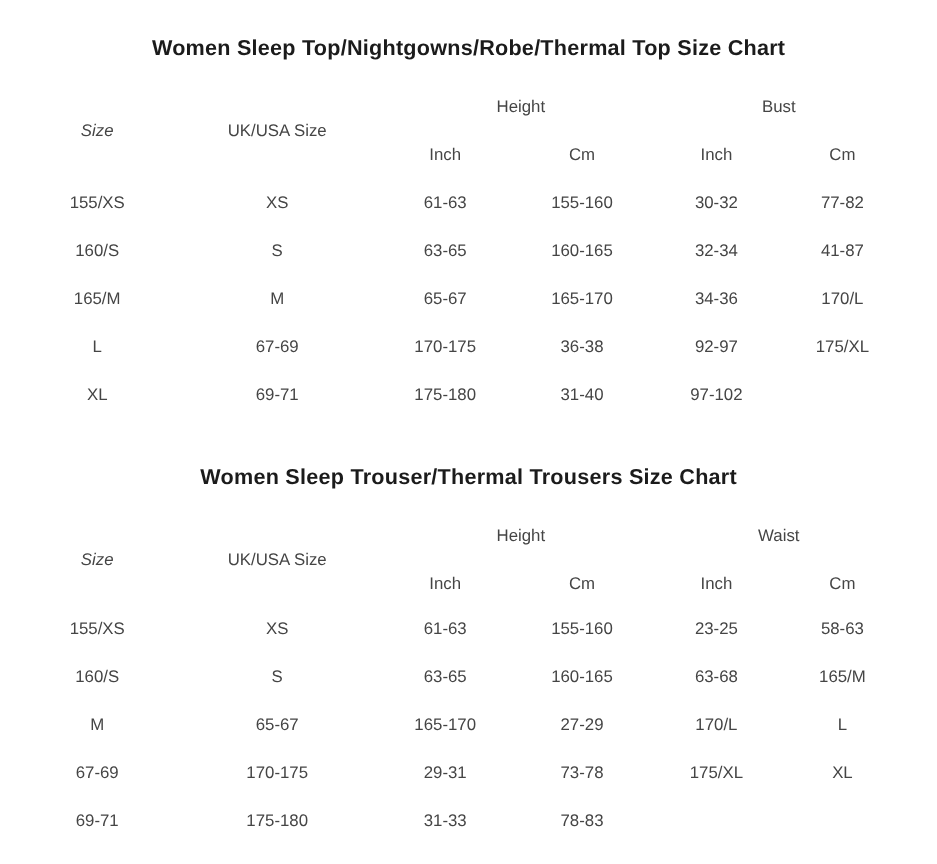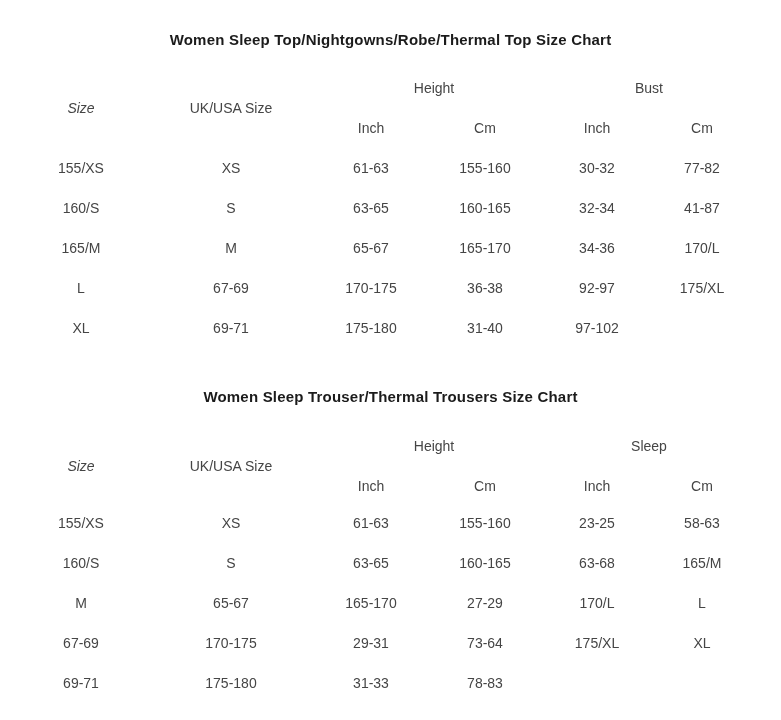--- a/index.html
+++ b/index.html
@@ -15,21 +15,21 @@
     font-family: "Liberation Sans", "DejaVu Sans", sans-serif;
     font-size: 14px;
     color: var(--text-color, #454545);
     overflow: hidden;
   }
   .chart-title {
     margin: 30px 0 0 0;
     height: 20px;
     line-height: 20px;
     text-align: center;
-    font-size: 15px;
+    font-size: 18px;
     font-weight: 700;
     letter-spacing: 0.2px;
     color: var(--title-color, #1b1b1b);
   }
   .chart.t2 .chart-title {
     margin-top: 39px;
   }
   .size-table {
     width: 738px;
   }
@@ -122,21 +122,21 @@
     </div>
   </section>
 
   <section class="chart t2">
     <h2 class="chart-title">Women Sleep Trouser/Thermal Trousers Size Chart</h2>
     <div class="size-table">
       <div class="table-header">
         <div class="cell hdr-size">Size</div>
         <div class="cell hdr-ukusa">UK/USA Size</div>
         <div class="cell hdr-group1">Height</div>
-        <div class="cell hdr-group2">Sleep</div>
+        <div class="cell hdr-group2">Waist</div>
         <div class="cell hdr-u1">Inch</div>
         <div class="cell hdr-u2">Cm</div>
         <div class="cell hdr-u3">Inch</div>
         <div class="cell hdr-u4">Cm</div>
       </div>
       <div class="table-body">
         <div class="cell">155/XS</div>
         <div class="cell">XS</div>
         <div class="cell">61-63</div>
         <div class="cell">155-160</div>
@@ -153,21 +153,21 @@
         <div class="cell">M</div>
         <div class="cell">65-67</div>
         <div class="cell">165-170</div>
         <div class="cell">27-29</div>
 
         <div class="cell">170/L</div>
         <div class="cell">L</div>
         <div class="cell">67-69</div>
         <div class="cell">170-175</div>
         <div class="cell">29-31</div>
-        <div class="cell">73-64</div>
+        <div class="cell">73-78</div>
 
         <div class="cell">175/XL</div>
         <div class="cell">XL</div>
         <div class="cell">69-71</div>
         <div class="cell">175-180</div>
         <div class="cell">31-33</div>
         <div class="cell">78-83</div>
       </div>
     </div>
   </section>

